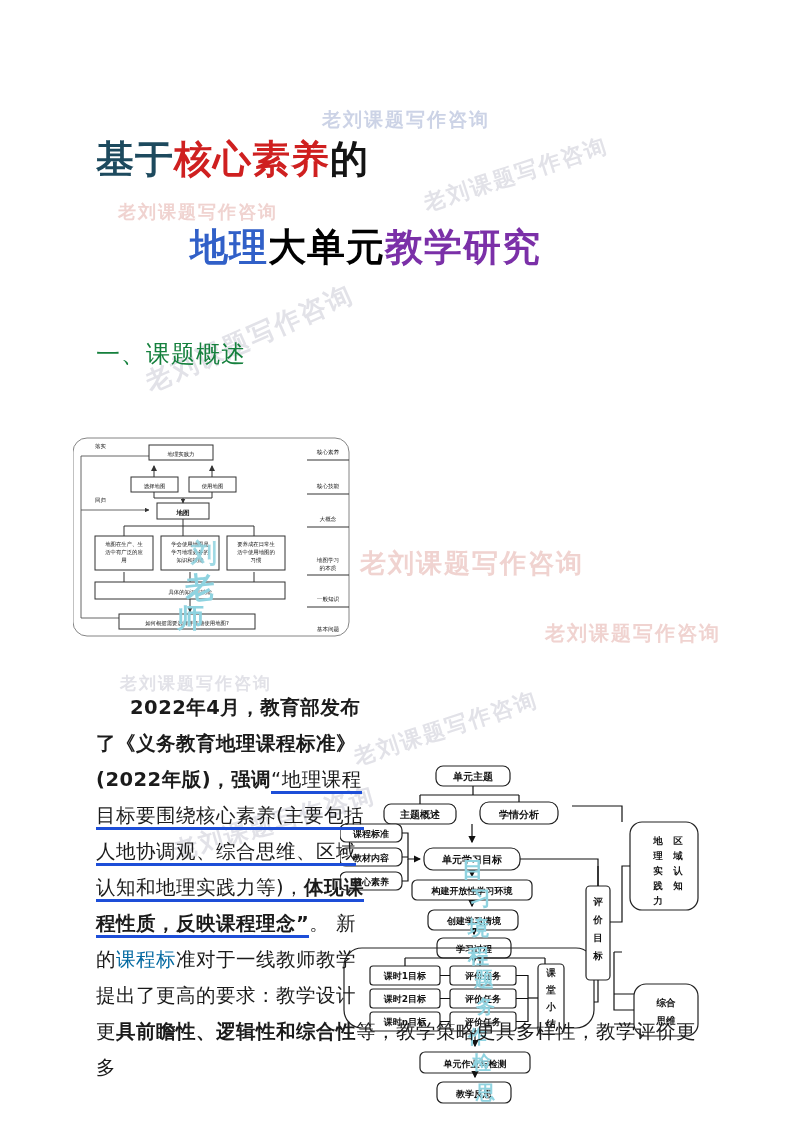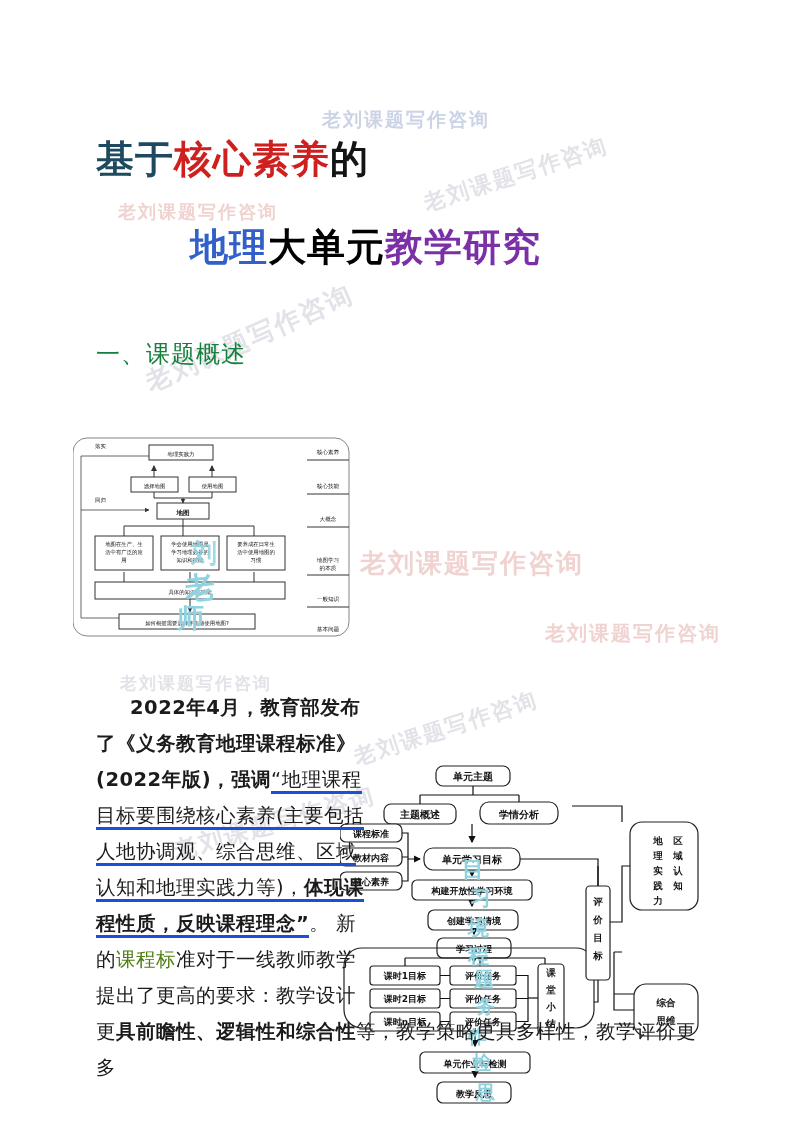--- a/index.html
+++ b/index.html
@@ -65,21 +65,21 @@
     position:relative;z-index:3;
   }
   .p1{position:absolute;left:120px;top:376px;width:585px;text-align:justify;}
   .p1 .shape{
     float:left;width:215px;height:218px;shape-outside:margin-box;
   }
   .p3{position:absolute;left:96px;top:688px;width:612px;}
   .p3 .shape2{float:right;width:330px;height:300px;}
   .p3 b{font-weight:700;}
   .u-red{border-bottom:3px solid #1d4ed8;}
-  .kw-purple{color:#4d7c0f;}
+  .kw-purple{color:#0369a1;}
 
   
   .d1{
     position:absolute;left:73px;top:432px;width:322px;height:208px;
     z-index:2;
   }
   .d1 svg, .d2 svg{display:block;}
 
   
   .d2{

